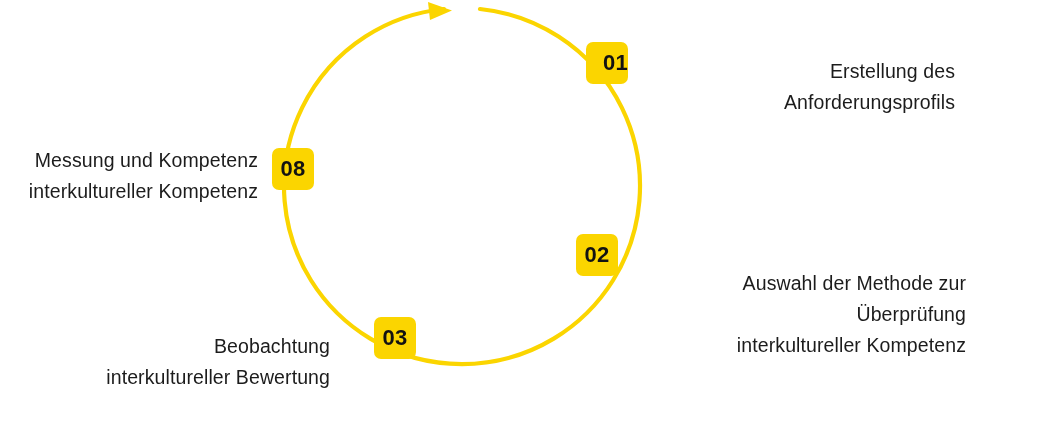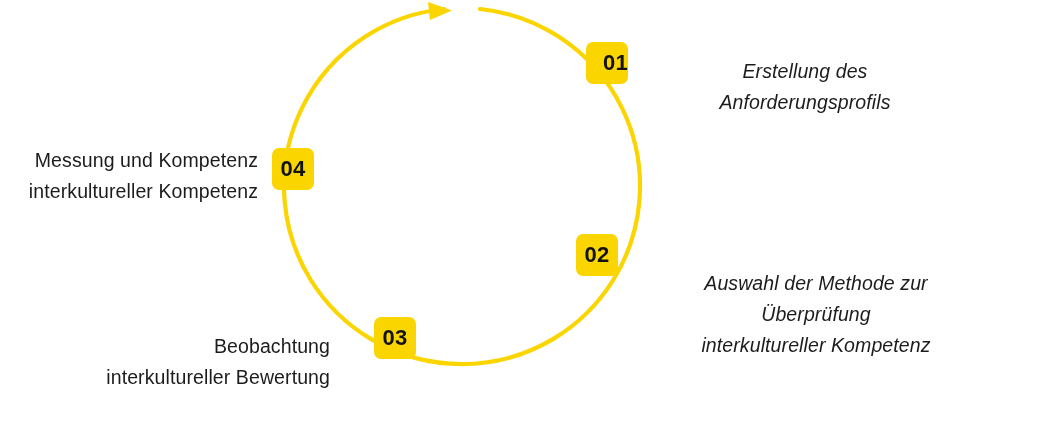--- a/index.html
+++ b/index.html
@@ -28,21 +28,21 @@
   .step-label {
     position: absolute;
     color: #1c1c1c;
     font-family: "Liberation Sans", sans-serif;
     font-size: 19.5px;
     line-height: 31px;
     letter-spacing: 0.1px;
     white-space: pre-line;
     font-weight: 400;
   }
-  .step-label.align-left  { text-align: center; font-style: italic; }
+  .step-label.align-left  { text-align: right; }
   .step-label.align-right { text-align: right; }
 
   .badge {
     position: absolute;
     width: 42px;
     height: 42px;
     background: #fbd500;
     border-radius: 7px;
     color: #121212;
     font-family: "Liberation Sans", sans-serif;
@@ -83,21 +83,21 @@
   <div class="badge" id="badge-01">
     <span>01</span>
   </div>
   <div class="badge" id="badge-02">
     <span>02</span>
   </div>
   <div class="badge" id="badge-03">
     <span>03</span>
   </div>
   <div class="badge" id="badge-04">
-    <span>04</span>
+    <span>08</span>
   </div>
 
   <div class="step-label align-left" id="label-01">Erstellung des
 Anforderungsprofils</div>
   <div class="step-label align-left" id="label-02">Auswahl der Methode zur
 Überprüfung
 interkultureller Kompetenz</div>
   <div class="step-label align-right" id="label-03">Beobachtung
 interkultureller Bewertung</div>
   <div class="step-label align-right" id="label-04">Messung und Kompetenz

